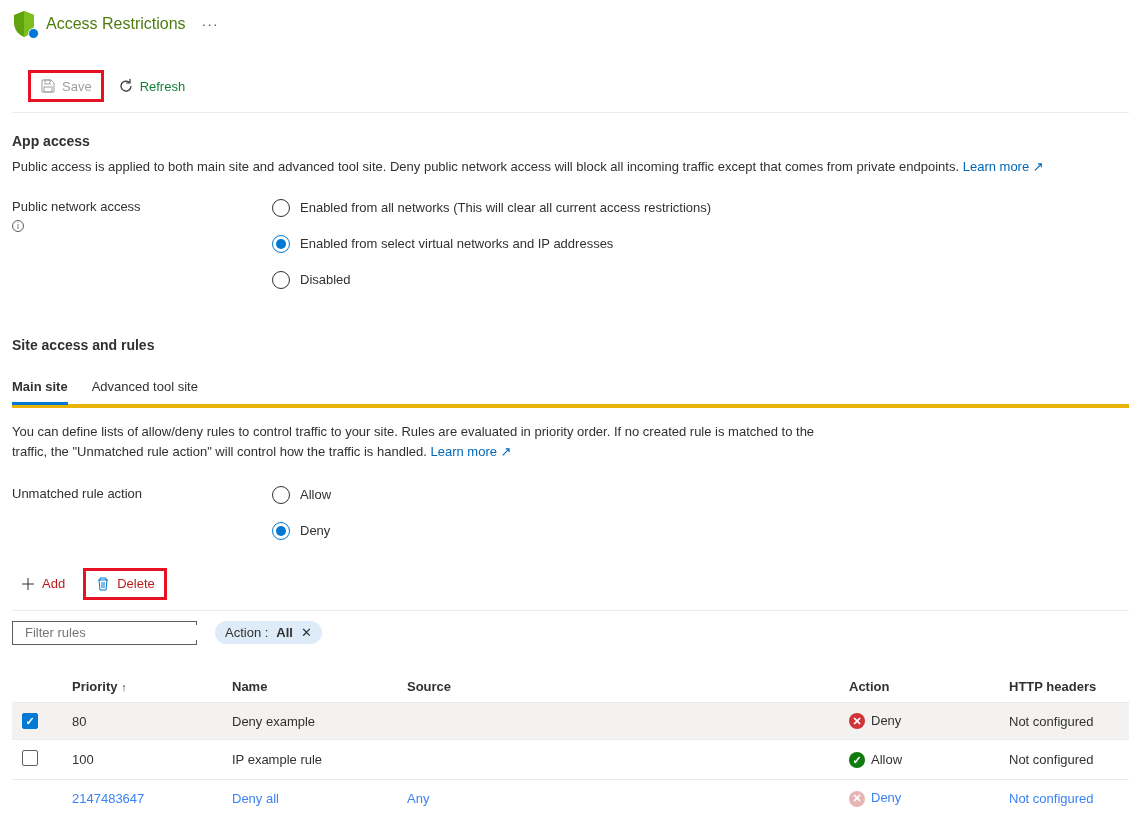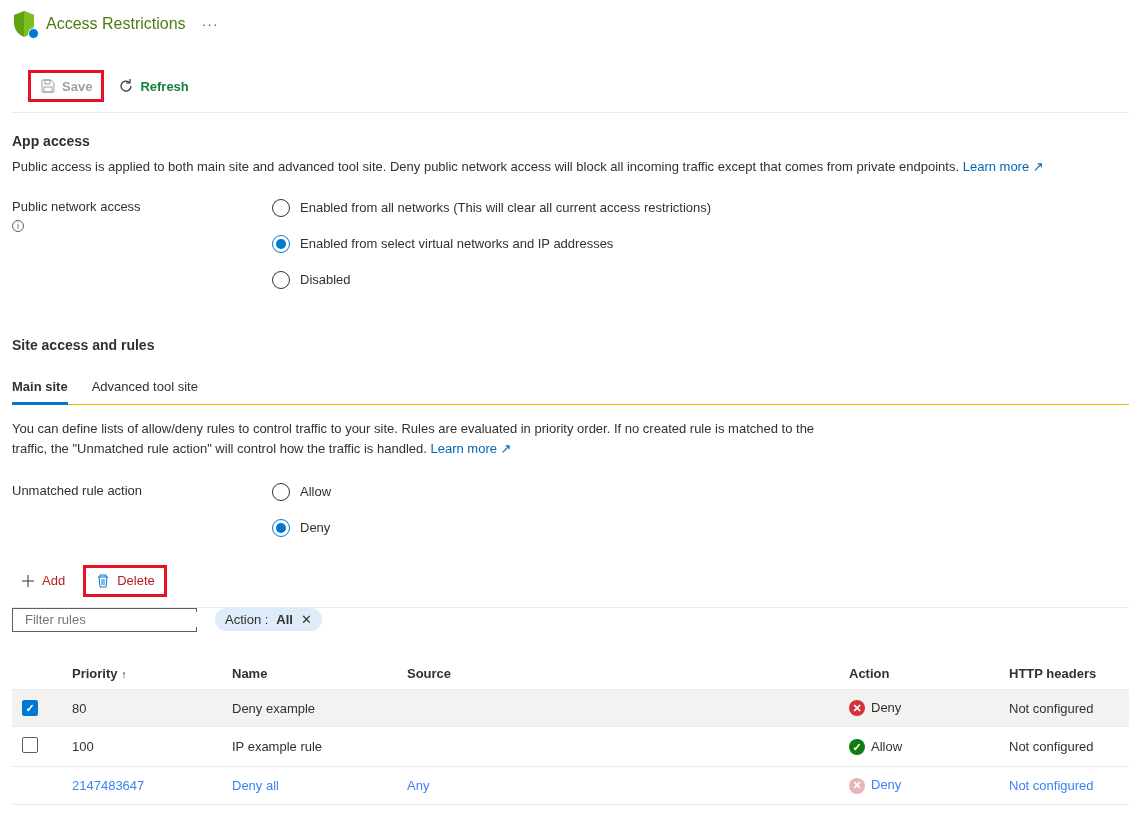--- a/index.html
+++ b/index.html
@@ -5,49 +5,49 @@
     * { box-sizing: border-box; margin: 0; padding: 0; }
     body { font-family: "Segoe UI", -apple-system, sans-serif; font-size: 13px; color: #323130; background: #fff; padding: 10px 12px 40px; width: 1141px; }
     
     .page-header { display: flex; align-items: center; gap: 10px; padding-bottom: 8px; }
     .shield { width: 24px; height: 28px; position: relative; }
     .shield svg { width: 100%; height: 100%; }
     .blue-dot { position: absolute; bottom: -1px; right: -3px; width: 11px; height: 11px; border-radius: 50%; background: #0078d4; border: 1.5px solid #fff; }
     .page-title { font-size: 16px; font-weight: 400; color: #4d7c0f; }
     .ellipsis { color: #605e5c; padding: 0 6px; cursor: pointer; font-size:14px; letter-spacing:1px;}
     
-    .toolbar { display: flex; align-items: center; gap: 0; padding: 6px 16px 10px; border-bottom: 1px solid #edebe9; margin-top:18px;font-weight:bold;}
+    .toolbar { display: flex; align-items: center; gap: 0; padding: 6px 16px 10px; border-bottom: 1px solid #edebe9; margin-top:18px;}
     .tb-btn { display: inline-flex; align-items: center; gap: 6px; padding: 4px 8px; cursor: pointer; color: #15803d; }
     .tb-btn.disabled { color: #a19f9d; cursor: default; }
     .red-box { border: 3px solid #e81123; padding: 1px; }
     .icon-16 { width: 16px; height: 16px; display: inline-block; }
     
     .section-title { font-weight: 600; font-size: 14px; margin-top: 20px; margin-bottom: 8px; }
     .section-desc { color: #323130; font-size: 13px; line-height: 1.5; }
     .link { color: #0067b8; text-decoration: none; cursor: pointer; }
     
     .form-row { display: flex; margin-top: 22px; }
     .form-label { width: 260px; display: flex; align-items: flex-start; gap: 6px; color: #323130; padding-top:0;flex-direction:column;}
     .info-icon { width: 12px; height: 12px; border: 1px solid #605e5c; border-radius: 50%; display: inline-flex; align-items: center; justify-content: center; font-size: 9px; color: #605e5c; }
     .radio-group { flex: 1; }
     .radio-option { display: flex; align-items: center; gap: 10px; margin-bottom: 18px; cursor: pointer; }
     .radio-option:last-child{margin-bottom:0;}
     .radio-circle { width: 18px; height: 18px; border: 1px solid #323130; border-radius: 50%; display: inline-flex; align-items: center; justify-content: center; }
     .radio-circle.selected { border-color: #0078d4; }
     .radio-circle.selected::after { content: ""; width: 10px; height: 10px; background: #0078d4; border-radius: 50%; }
     
-    .tabs { display: flex; gap: 24px; border-bottom: 1px solid #eab308; margin-top: 18px; }
+    .tabs { display: flex; gap: 24px; border-bottom: 4px solid #eab308; margin-top: 18px; }
     .tab { padding: 8px 0; cursor: pointer; color: #323130; }
     .tab.active { color: #323130; font-weight: 600; border-bottom: 3px solid #0078d4; margin-bottom: -1px; }
     .tab-desc { margin-top: 14px; max-width: 830px; line-height: 1.55; }
     
     .actions-bar { display: flex; align-items: center; gap: 10px; margin-top: 28px; padding-bottom: 10px; border-bottom: 1px solid #edebe9; }
     .action-btn { display: inline-flex; align-items: center; gap: 6px; padding: 4px 8px; cursor: pointer; color: #b91c1c; }
     
-    .filter-row { display: flex; align-items: center; gap: 18px; }
+    .filter-row { display: flex; align-items: center; gap: 18px; margin-top: 10px; }
     .filter-input-wrap { display: flex; align-items: center; border: 1px solid #605e5c; padding: 3px 6px; width: 185px; background:#fff;}
     .filter-input { border: none; outline: none; flex: 1; font-size: 13px; padding-left:6px;}
     .pill { background: #deecf9; border-radius: 12px; padding: 4px 10px; display: inline-flex; align-items: center; gap: 8px; font-size: 13px; }
     .pill .x { cursor: pointer; color:#323130;}
     
     .table { width: 100%; margin-top: 26px; border-collapse: collapse; }
     .table th { text-align: left; font-weight: 600; font-size: 13px; padding: 8px 10px; border-bottom: 1px solid #edebe9; }
     .table td { padding: 10px; border-bottom: 1px solid #edebe9; font-size: 13px; }
     .table tr.selected td { background: #f3f2f1; }
     .table tr.faded td { color: #3b82f6; }

